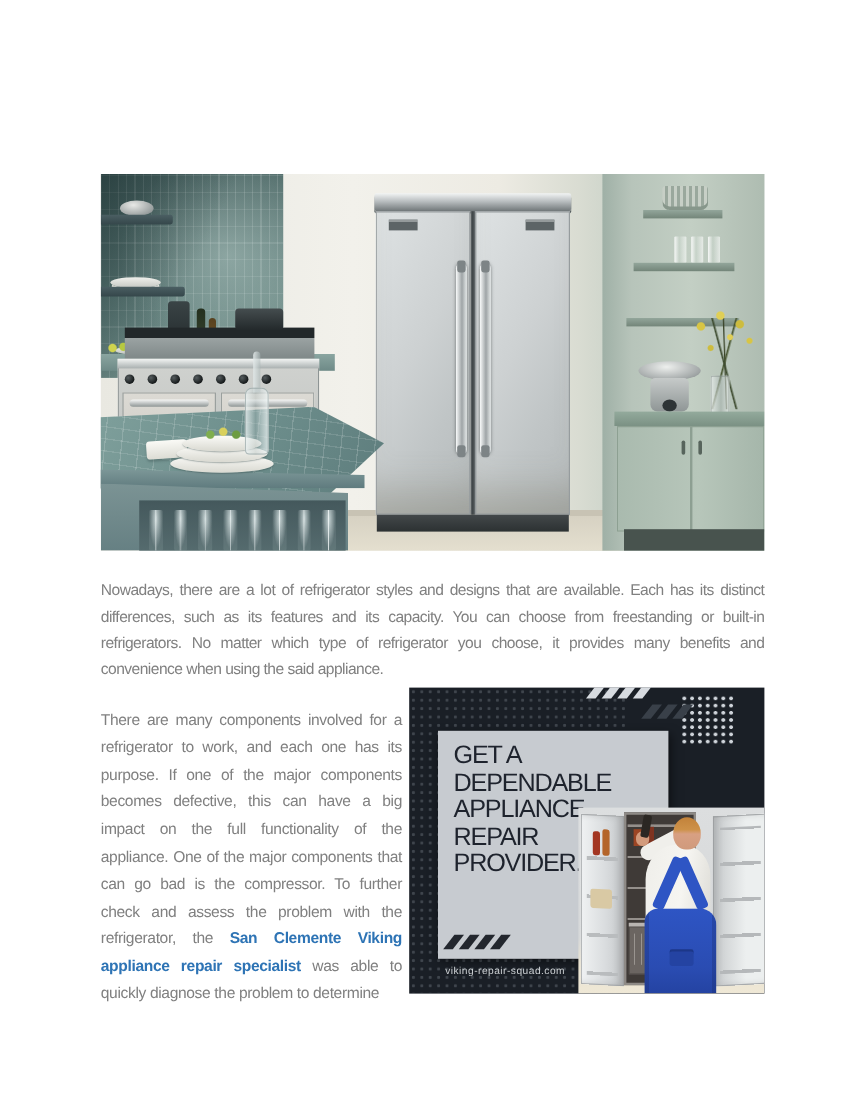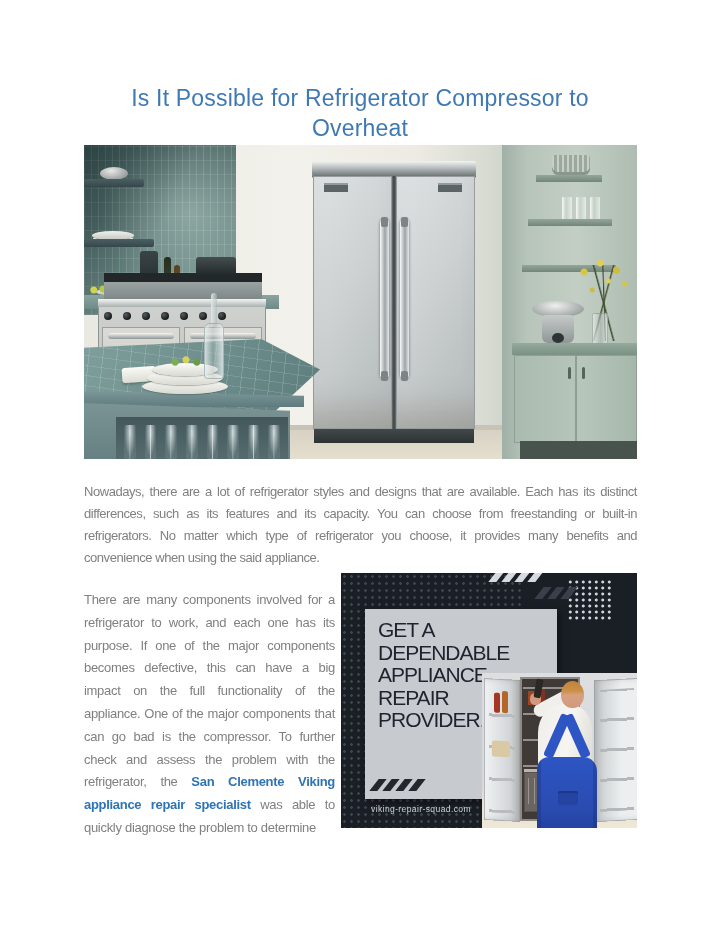--- a/index.html
+++ b/index.html
@@ -214,22 +214,20 @@
     background:
       linear-gradient(90deg,rgba(20,35,90,.25) 0 6%,transparent 6% 94%,rgba(20,35,90,.25) 94%),
       linear-gradient(180deg,#2E55C4 0%,#2a4cb2 70%,#2443a2 100%);}
   .tech-pocket{left:76px;top:118px;width:20px;height:14px;border-radius:2px;background:#2443a2;box-shadow:inset 0 2px 0 #1c3788;}
 </style>
 </head>
 <body>
 
 <div class="page">
 
-  <h1 class="doc-title">Is It Possible for Refrigerator Compressor to
-Overheat</h1>
 
   <div class="kitchen">
     <div class="tile-wall"></div>
     <div class="shelf-bowl"></div>
     <div class="wall-shelf ws1"></div>
     <div class="shelf-plates"></div>
     <div class="wall-shelf ws2"></div>
     <div class="shelf-plates2"></div>
     <div class="wall-shelf ws3"></div>
     <div class="lemons"></div>

